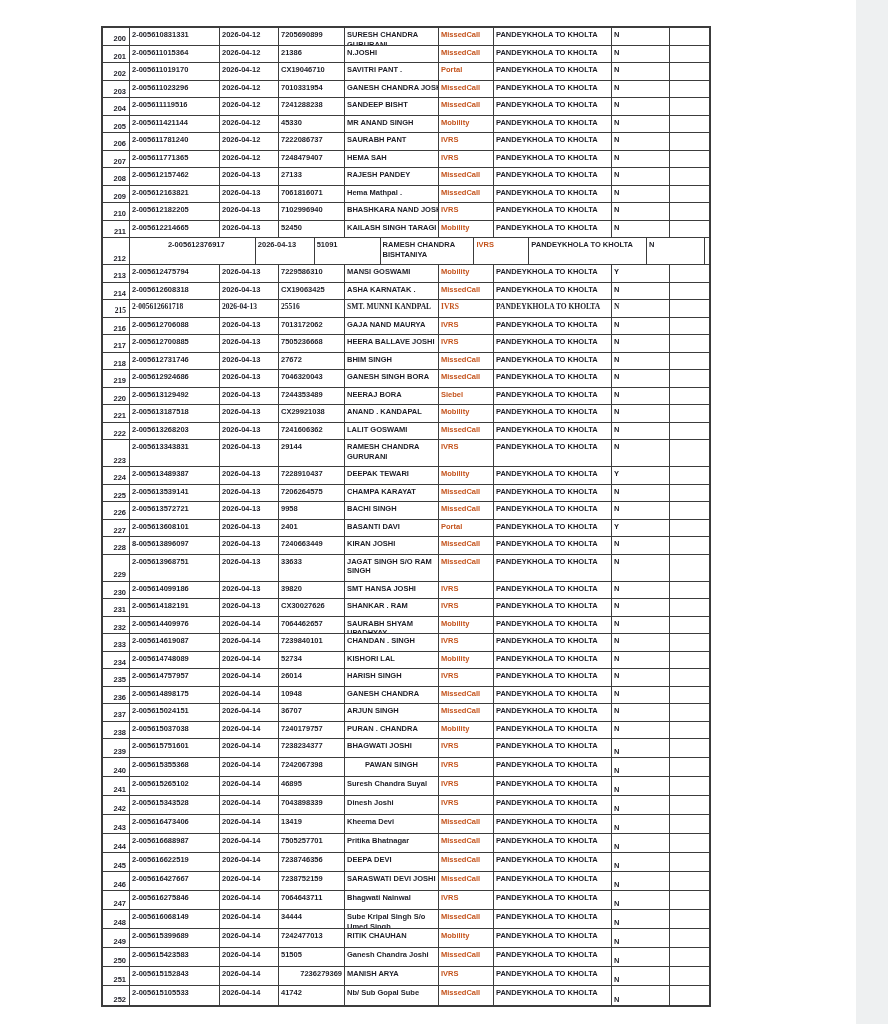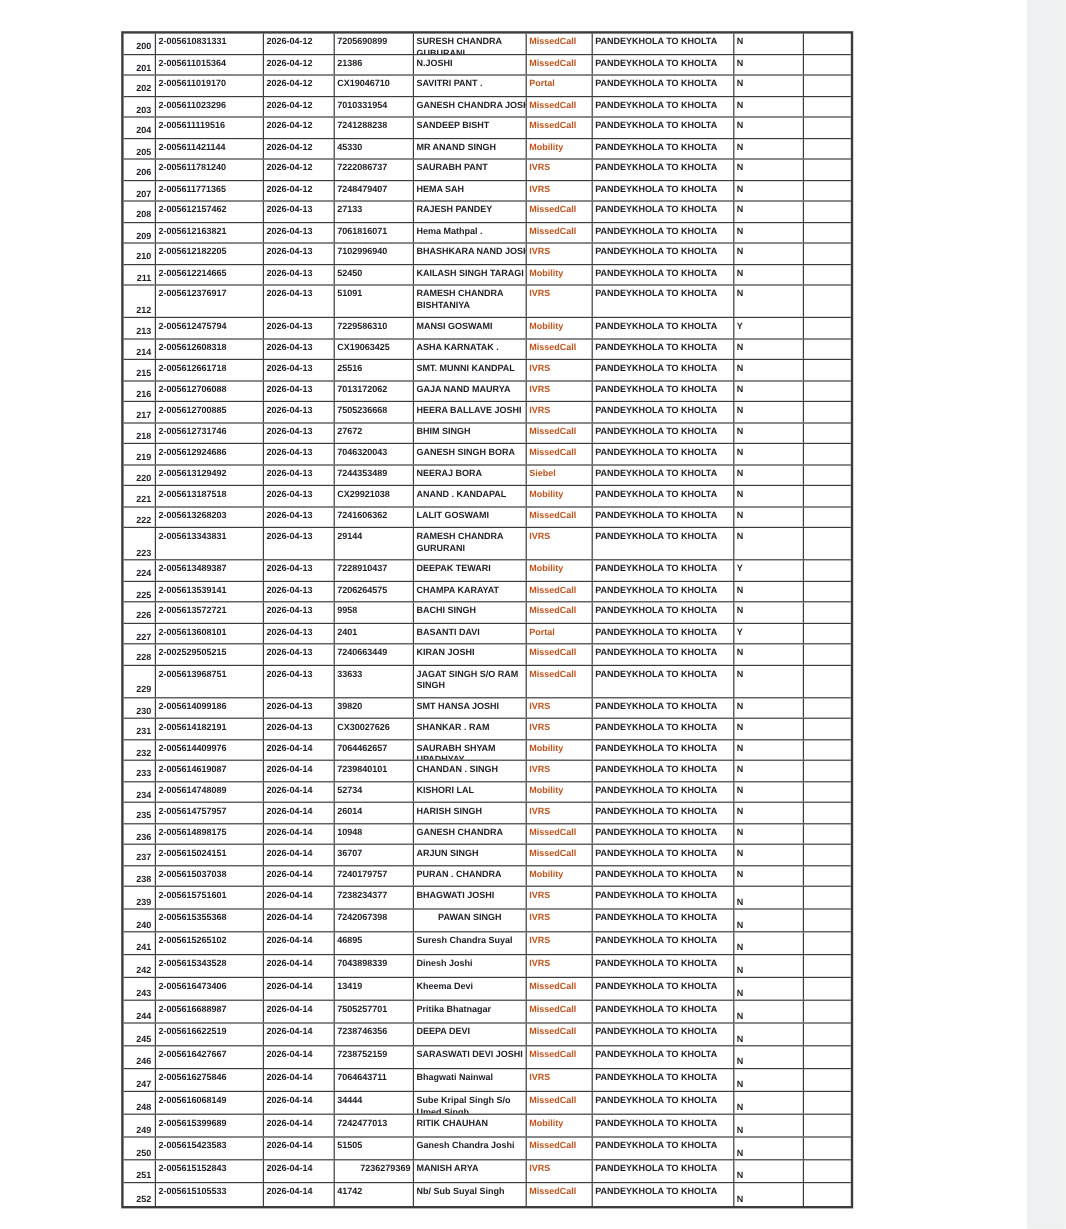--- a/index.html
+++ b/index.html
@@ -182,21 +182,21 @@
     <div class="c c-phone" style="color: rgb(29, 29, 38); border-color: rgb(60, 60, 60);">52450</div>
     <div class="c c-name" style="color: rgb(29, 29, 38); border-color: rgb(60, 60, 60);">KAILASH SINGH TARAGI</div>
     <div class="c c-type" style="color: rgb(196, 83, 28); border-color: rgb(60, 60, 60);">Mobility</div>
     <div class="c c-loc" style="color: rgb(29, 29, 38); border-color: rgb(60, 60, 60);">PANDEYKHOLA TO KHOLTA</div>
     <div class="c c-flag" style="color: rgb(29, 29, 38); border-color: rgb(60, 60, 60);">N</div>
     <div class="c c-empty" style="border-color: rgb(60, 60, 60);"></div>
   </div>
 
   <div class="row tall" style="border-color: rgb(60, 60, 60);">
     <div class="c c-num" style="color: rgb(29, 29, 38); border-color: rgb(60, 60, 60);">212</div>
-    <div class="c c-id" style="color: rgb(29, 29, 38); border-color: rgb(60, 60, 60);">2-005612376917</div>
+    <div class="c c-id" style="color: rgb(29, 29, 38); border-color: rgb(60, 60, 60); margin-left: 36px;">2-005612376917</div>
     <div class="c c-date" style="color: rgb(29, 29, 38); border-color: rgb(60, 60, 60);">2026-04-13</div>
     <div class="c c-phone" style="color: rgb(29, 29, 38); border-color: rgb(60, 60, 60);">51091</div>
     <div class="c c-name" style="color: rgb(29, 29, 38); border-color: rgb(60, 60, 60);">RAMESH CHANDRA BISHTANIYA</div>
     <div class="c c-type" style="color: rgb(196, 83, 28); border-color: rgb(60, 60, 60);">IVRS</div>
     <div class="c c-loc" style="color: rgb(29, 29, 38); border-color: rgb(60, 60, 60);">PANDEYKHOLA TO KHOLTA</div>
     <div class="c c-flag" style="color: rgb(29, 29, 38); border-color: rgb(60, 60, 60);">N</div>
     <div class="c c-empty" style="border-color: rgb(60, 60, 60);"></div>
   </div>
 
   <div class="row" style="border-color: rgb(60, 60, 60);">
@@ -216,21 +216,21 @@
     <div class="c c-id" style="color: rgb(29, 29, 38); border-color: rgb(60, 60, 60);">2-005612608318</div>
     <div class="c c-date" style="color: rgb(29, 29, 38); border-color: rgb(60, 60, 60);">2026-04-13</div>
     <div class="c c-phone" style="color: rgb(29, 29, 38); border-color: rgb(60, 60, 60);">CX19063425</div>
     <div class="c c-name" style="color: rgb(29, 29, 38); border-color: rgb(60, 60, 60);">ASHA KARNATAK .</div>
     <div class="c c-type" style="color: rgb(196, 83, 28); border-color: rgb(60, 60, 60);">MissedCall</div>
     <div class="c c-loc" style="color: rgb(29, 29, 38); border-color: rgb(60, 60, 60);">PANDEYKHOLA TO KHOLTA</div>
     <div class="c c-flag" style="color: rgb(29, 29, 38); border-color: rgb(60, 60, 60);">N</div>
     <div class="c c-empty" style="border-color: rgb(60, 60, 60);"></div>
   </div>
 
-  <div class="row" style="border-color: rgb(60, 60, 60);">
+  <div class="row" style="border-color: rgb(60, 60, 60); font-family: Liberation Serif, serif;">
     <div class="c c-num" style="color: rgb(29, 29, 38); border-color: rgb(60, 60, 60);">215</div>
     <div class="c c-id" style="color: rgb(29, 29, 38); border-color: rgb(60, 60, 60);">2-005612661718</div>
     <div class="c c-date" style="color: rgb(29, 29, 38); border-color: rgb(60, 60, 60);">2026-04-13</div>
     <div class="c c-phone" style="color: rgb(29, 29, 38); border-color: rgb(60, 60, 60);">25516</div>
     <div class="c c-name" style="color: rgb(29, 29, 38); border-color: rgb(60, 60, 60);">SMT. MUNNI KANDPAL</div>
     <div class="c c-type" style="color: rgb(196, 83, 28); border-color: rgb(60, 60, 60);">IVRS</div>
     <div class="c c-loc" style="color: rgb(29, 29, 38); border-color: rgb(60, 60, 60);">PANDEYKHOLA TO KHOLTA</div>
     <div class="c c-flag" style="color: rgb(29, 29, 38); border-color: rgb(60, 60, 60);">N</div>
     <div class="c c-empty" style="border-color: rgb(60, 60, 60);"></div>
   </div>
@@ -374,21 +374,21 @@
     <div class="c c-phone" style="color: rgb(29, 29, 38); border-color: rgb(60, 60, 60);">2401</div>
     <div class="c c-name" style="color: rgb(29, 29, 38); border-color: rgb(60, 60, 60);">BASANTI DAVI</div>
     <div class="c c-type" style="color: rgb(196, 83, 28); border-color: rgb(60, 60, 60);">Portal</div>
     <div class="c c-loc" style="color: rgb(29, 29, 38); border-color: rgb(60, 60, 60);">PANDEYKHOLA TO KHOLTA</div>
     <div class="c c-flag" style="color: rgb(29, 29, 38); border-color: rgb(60, 60, 60);">Y</div>
     <div class="c c-empty" style="border-color: rgb(60, 60, 60);"></div>
   </div>
 
   <div class="row" style="border-color: rgb(60, 60, 60);">
     <div class="c c-num" style="color: rgb(29, 29, 38); border-color: rgb(60, 60, 60);">228</div>
-    <div class="c c-id" style="color: rgb(29, 29, 38); border-color: rgb(60, 60, 60);">2-002529505215</div>
+    <div class="c c-id" style="color: rgb(29, 29, 38); border-color: rgb(60, 60, 60);">8-005613896097</div>
     <div class="c c-date" style="color: rgb(29, 29, 38); border-color: rgb(60, 60, 60);">2026-04-13</div>
     <div class="c c-phone" style="color: rgb(29, 29, 38); border-color: rgb(60, 60, 60);">7240663449</div>
     <div class="c c-name" style="color: rgb(29, 29, 38); border-color: rgb(60, 60, 60);">KIRAN JOSHI</div>
     <div class="c c-type" style="color: rgb(196, 83, 28); border-color: rgb(60, 60, 60);">MissedCall</div>
     <div class="c c-loc" style="color: rgb(29, 29, 38); border-color: rgb(60, 60, 60);">PANDEYKHOLA TO KHOLTA</div>
     <div class="c c-flag" style="color: rgb(29, 29, 38); border-color: rgb(60, 60, 60);">N</div>
     <div class="c c-empty" style="border-color: rgb(60, 60, 60);"></div>
   </div>
 
   <div class="row tall" style="border-color: rgb(60, 60, 60);">
@@ -665,21 +665,21 @@
     <div class="c c-loc" style="color: rgb(29, 29, 38); border-color: rgb(60, 60, 60);">PANDEYKHOLA TO KHOLTA</div>
     <div class="c c-flag" style="color: rgb(29, 29, 38); border-color: rgb(60, 60, 60);">N</div>
     <div class="c c-empty" style="border-color: rgb(60, 60, 60);"></div>
   </div>
 
   <div class="row fb" style="border-color: rgb(60, 60, 60);">
     <div class="c c-num" style="color: rgb(29, 29, 38); border-color: rgb(60, 60, 60);">252</div>
     <div class="c c-id" style="color: rgb(29, 29, 38); border-color: rgb(60, 60, 60);">2-005615105533</div>
     <div class="c c-date" style="color: rgb(29, 29, 38); border-color: rgb(60, 60, 60);">2026-04-14</div>
     <div class="c c-phone" style="color: rgb(29, 29, 38); border-color: rgb(60, 60, 60);">41742</div>
-    <div class="c c-name" style="color: rgb(29, 29, 38); border-color: rgb(60, 60, 60);">Nb/ Sub Suyal Singh</div>
+    <div class="c c-name" style="color: rgb(29, 29, 38); border-color: rgb(60, 60, 60);">Nb/ Sub Gopal Sube</div>
     <div class="c c-type" style="color: rgb(196, 83, 28); border-color: rgb(60, 60, 60);">MissedCall</div>
     <div class="c c-loc" style="color: rgb(29, 29, 38); border-color: rgb(60, 60, 60);">PANDEYKHOLA TO KHOLTA</div>
     <div class="c c-flag" style="color: rgb(29, 29, 38); border-color: rgb(60, 60, 60);">N</div>
     <div class="c c-empty" style="border-color: rgb(60, 60, 60);"></div>
   </div>
 </div>
   <div class="gutter" style="background: rgb(238, 240, 241);"></div>
 </div>
 
 </body></html>

